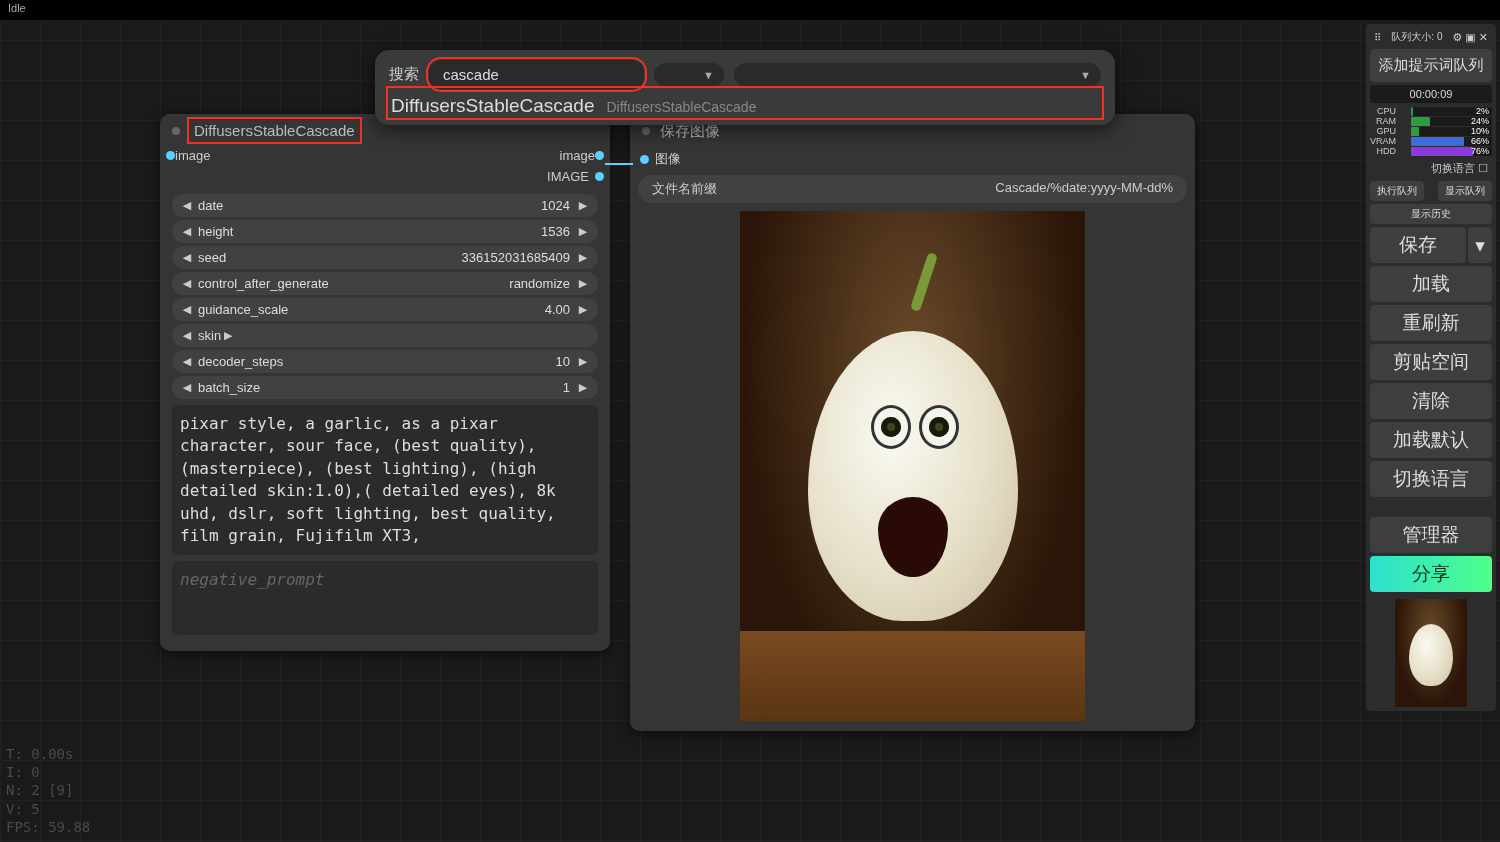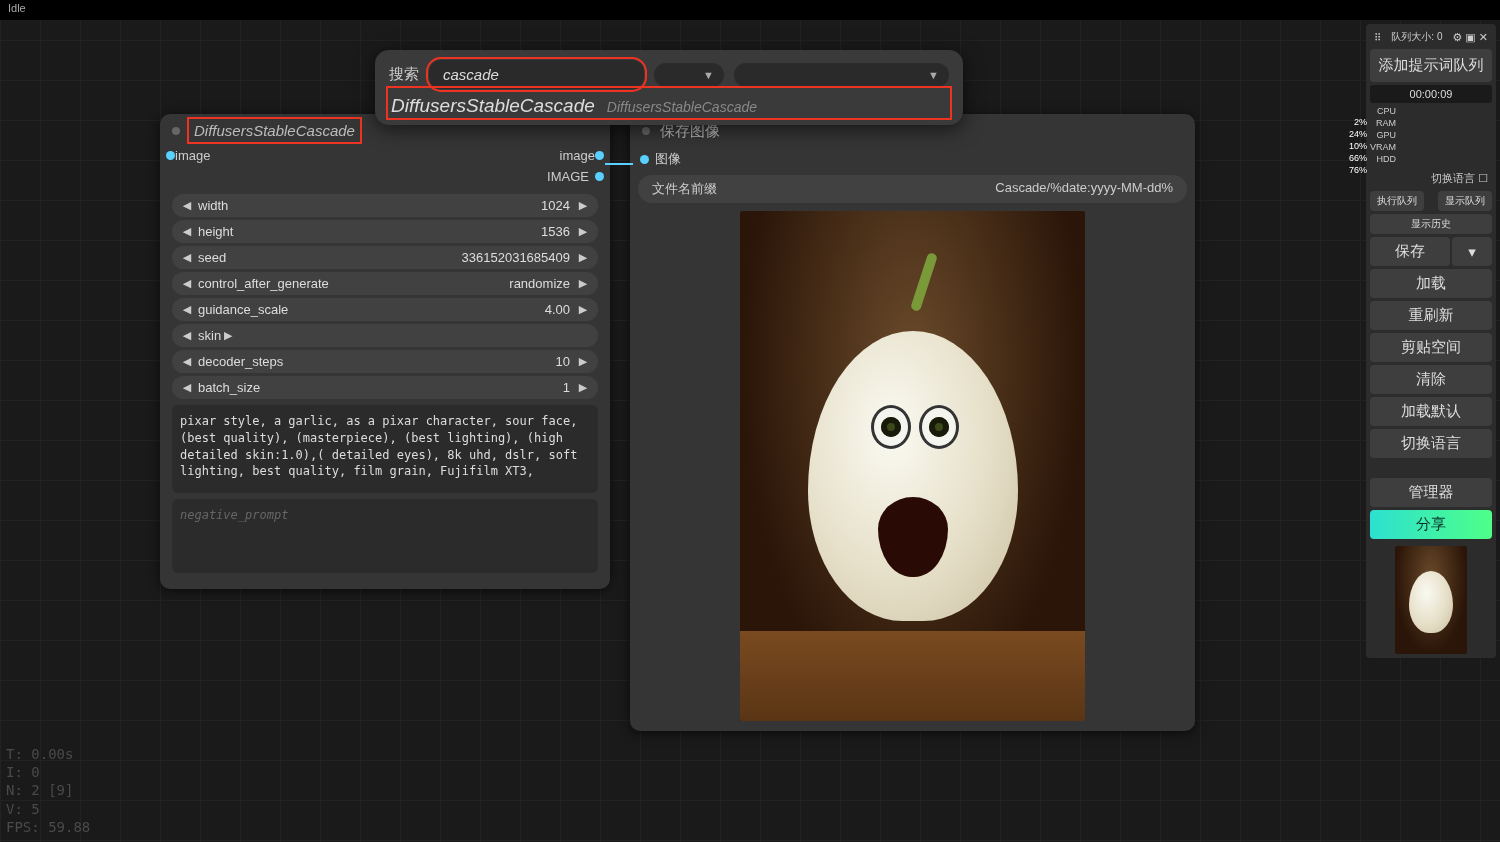--- a/index.html
+++ b/index.html
@@ -27,21 +27,21 @@
   color: #aaa;
   padding: 2px 8px;
   font-size: 11px;
 }
 
 
 .search-popup {
   position: absolute;
   top: 50px;
   left: 375px;
-  width: 588px;
+  width: 740px;
   background: #3a3a3a;
   border-radius: 14px;
   padding: 10px 14px 8px;
   box-shadow: 0 4px 20px rgba(0,0,0,0.6);
   z-index: 100;
 }
 .search-row {
   display: flex;
   gap: 10px;
   align-items: center;
@@ -68,21 +68,21 @@
 .search-dd.big { flex: 1; }
 .chev { color: #aaa; font-size: 11px; }
 .search-result {
   display: flex;
   gap: 12px;
   align-items: baseline;
   padding: 6px 2px 0;
 }
 .sr-main { font-size: 19px; color: #ddd; }
 .sr-sub { font-size: 14px; color: #888; }
-.redbox { outline: 2px solid #e32; outline-offset: 1px; font-style: italic; }
+.redbox { outline: 2px solid #e32; outline-offset: 1px; }
 
 
 .node {
   position: absolute;
   background: #353535;
   border-radius: 10px;
   box-shadow: 0 2px 12px rgba(0,0,0,0.6);
 }
 .node-title {
   padding: 8px 14px 6px 30px;
@@ -129,21 +129,21 @@
 }
 .param .plabel { flex: 0 0 auto; margin-left: 4px; color: #ddd; }
 .param .pval { flex: 1; text-align: right; margin-right: 6px; color: #ddd; }
 
 .textarea {
   background: #2b2b2b;
   border-radius: 6px;
   margin: 6px 4px;
   padding: 8px;
   font-family: "Consolas", monospace;
-  font-size: 12px;
+  font-size: 16px;
   color: #ddd;
   min-height: 88px;
   line-height: 1.4;
   white-space: pre-wrap;
 }
 .textarea.neg { color: #666; font-style: italic; min-height: 74px; }
 
 .filename-pill {
   background: #414141;
   border-radius: 14px;
@@ -248,45 +248,44 @@
   padding: 2px 4px;
 }
 .rpanel-top .icons { display: flex; gap: 3px; }
 .rpanel-top .icons span { font-size: 11px; cursor: pointer; }
 
 .btn {
   background: #3e3e3e;
   border: none;
   color: #ddd;
   border-radius: 4px;
-  padding: 5px 20px;
-  font-size: 15px;
+  padding: 5px 12px;
+  font-size: 19px;
   cursor: pointer;
   text-align: center;
 }
 .btn.primary { font-size: 15px; padding: 7px; }
 .btn.small { font-size: 10px; padding: 3px; }
 .btn-row { display: flex; gap: 14px; }
 .btn-row .btn { flex: 1; }
 
 .timer {
   background: #1a1a1a;
   text-align: center;
   font-size: 11px;
   padding: 3px;
   border-radius: 3px;
   color: #ddd;
 }
 
 .meter-row {
   display: flex;
-  align-items: flex-start;
-  gap: 2px;
+  align-items: center;
+  gap: 15px;
   font-size: 9px;
-  flex-direction: column;
 }
 .meter-label { width: 26px; text-align: right; color: #ccc; }
 .meter-bar {
   flex: 1;
   height: 9px;
   background: #1a1a1a;
   position: relative;
   border-radius: 1px;
 }
 .meter-fill {
@@ -381,21 +380,21 @@
     <span class="port-out"><span>image</span><span class="dot"></span></span>
   </div>
   <div class="port-row port-out">
     <span>IMAGE</span>
       <span class="dot"></span>
   </div>
   <div class="node-body">
     <div id="params">
         <div class="param">
           <span class="tri-l">◀</span>
-          <span class="plabel">width</span>
+          <span class="plabel">date</span>
           <span class="pval">1024</span>
           <span class="tri-r">▶</span>
         </div>
         <div class="param">
           <span class="tri-l">◀</span>
           <span class="plabel">height</span>
           <span class="pval">1536</span>
           <span class="tri-r">▶</span>
         </div>
         <div class="param">

